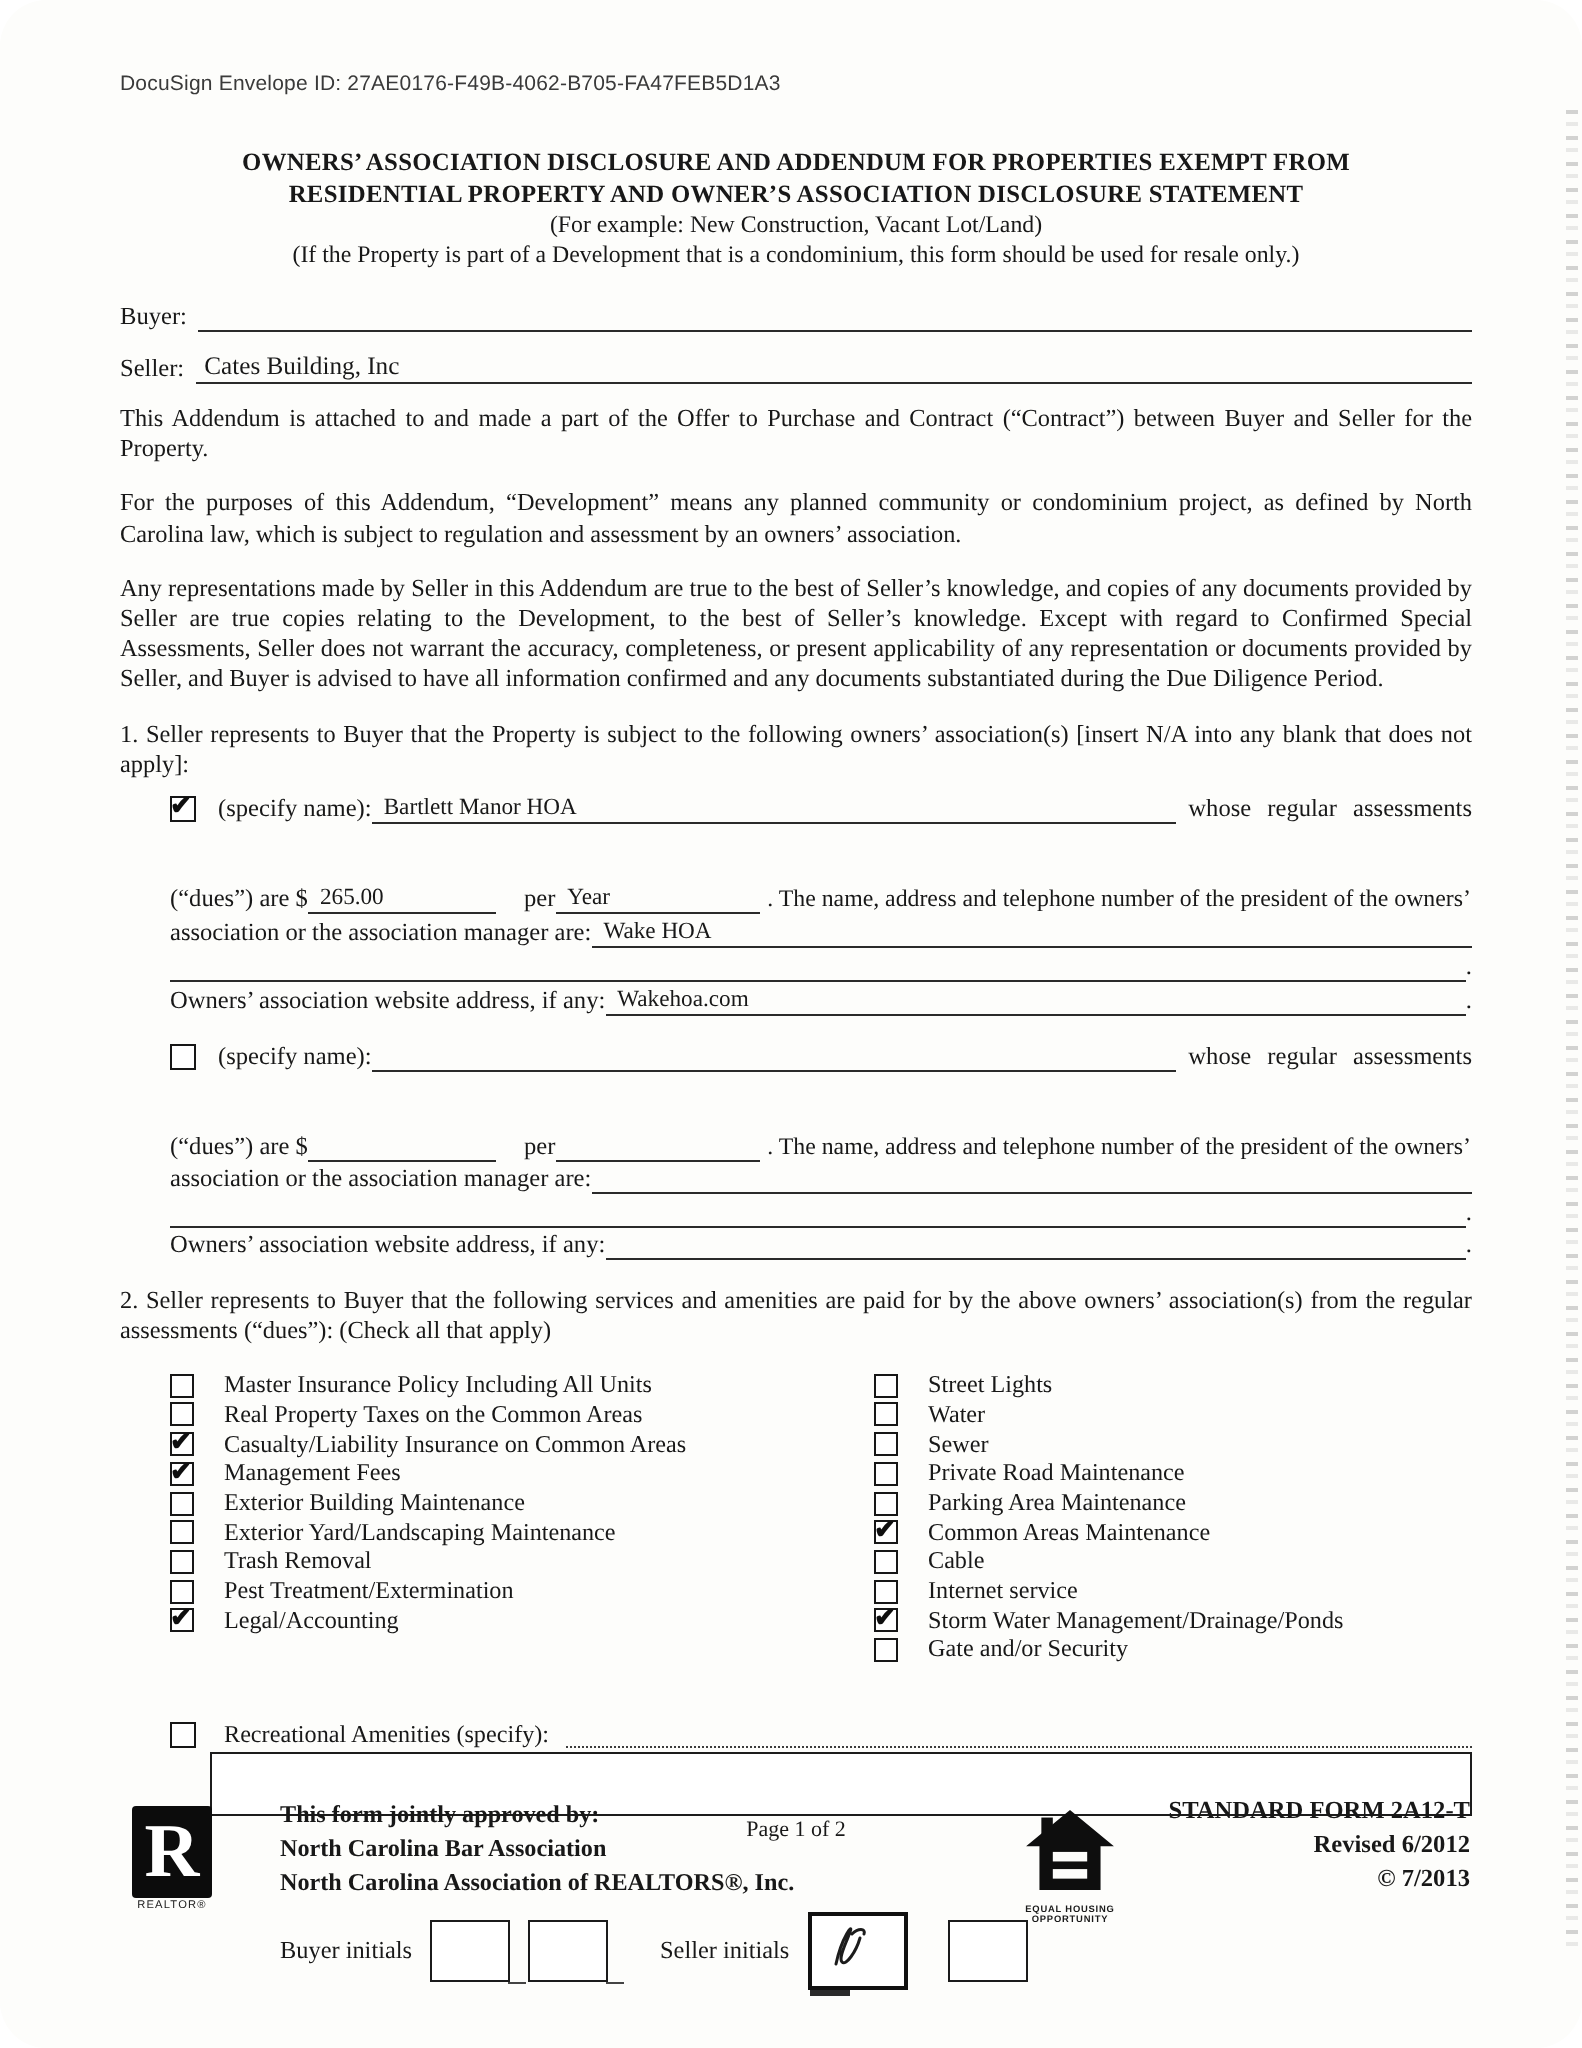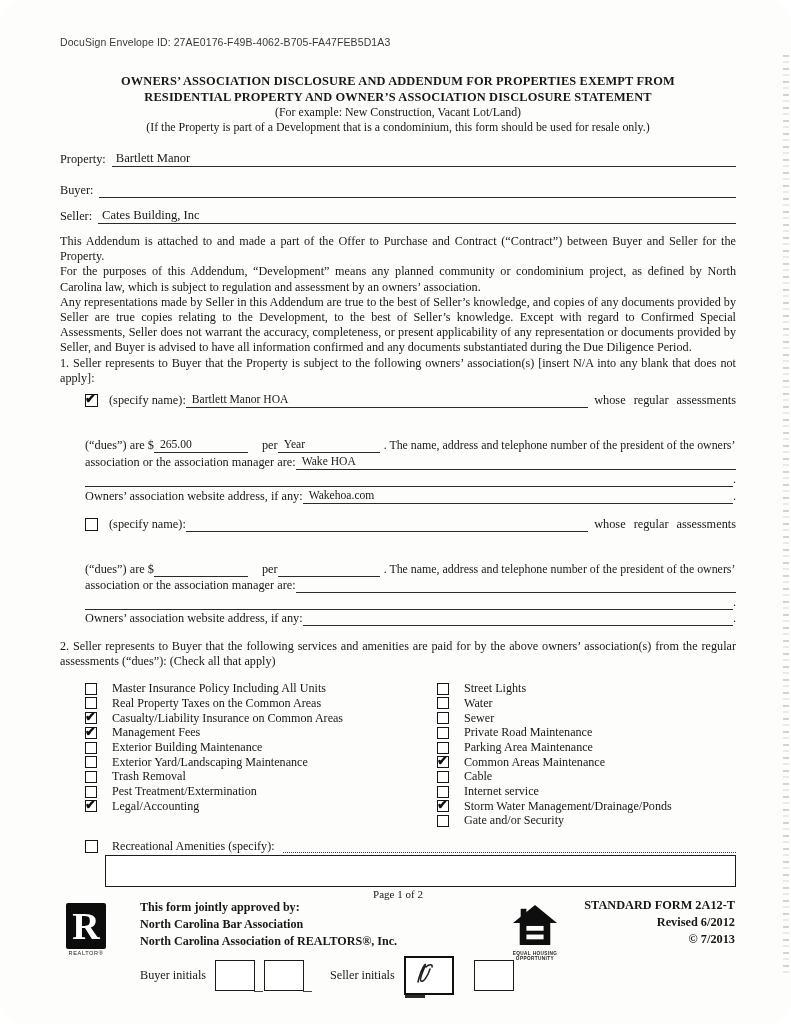--- a/index.html
+++ b/index.html
@@ -29,21 +29,21 @@
   .ws{word-spacing:5px;margin-left:6px;}
   .fixed90{width:88px;}
   .fixed92{width:96px;}
   .tail{font-size:11.9px;margin-left:4px;margin-top:28px;}
   .website-row{margin-top:13px;}
   .svc-wrap{display:flex;margin-top:12px;margin-left:25px;}
   .svc-col-left{width:352px;}
   .svc-row{display:flex;align-items:center;height:14.7px;}
   .svc-row .cb{width:10px;height:10px;border-width:1.5px;margin-right:15px;}
   .svc-label{font-size:12.1px;white-space:nowrap;}
-  .rec-row{margin-top:11px;margin-left:25px;align-items:center;}
+  .rec-row{margin-top:28px;margin-left:25px;align-items:center;}
   .rec-row .cb{margin-right:14px;}
   .rec-row .dotline{flex:1;border-bottom:1.3px dotted #3c3c3c;height:12px;margin-left:8px;}
   .rec-box{margin-left:45px;margin-top:1px;height:30px;border:1.6px solid #1c1c1c;background:#fff;}
   .pagenum{text-align:center;font-size:11px;margin-top:1px;}
   .footer{position:absolute;left:0;top:896px;width:791px;height:128px;}
   .rlogo{position:absolute;left:64px;top:7px;width:44px;text-align:center;}
   .rlogo-box{width:40px;height:46px;background:#0c0c0c;color:#fff;display:flex;align-items:center;justify-content:center;
              font-weight:bold;font-size:38px;border-radius:2px;margin:0 auto;}
   .rlogo-cap{font-size:5.6px;letter-spacing:.6px;margin-top:1px;font-family:"Liberation Sans",sans-serif;color:#222;}
   .approve{position:absolute;left:140px;top:3px;font-weight:bold;font-size:12.1px;line-height:17px;}
@@ -51,43 +51,39 @@
   .ibox{width:38px;height:29px;border:1.5px solid #1b1b1b;margin-left:9px;position:relative;background:#fff;}
   .ibox.u::after{content:"";position:absolute;right:-9px;bottom:-2px;width:9px;border-bottom:1.2px solid #444;}
   .sigbox{width:46px;height:35px;border:2.2px solid #101010;margin-left:9px;position:relative;background:#fff;}
   .sigbox::after{content:"";position:absolute;left:-1px;bottom:-5px;width:20px;height:3px;background:#2a2a2a;}
   .seller-lbl{margin-left:26px;}
   .box2{margin-left:20px;}
   .eh{position:absolute;left:502px;top:8px;width:66px;text-align:center;}
   .eh-cap{font-size:4.7px;line-height:5.4px;font-weight:bold;letter-spacing:.4px;
           font-family:"Liberation Sans",sans-serif;color:#1a1a1a;margin-top:1px;}
   .std{position:absolute;right:56px;top:1px;text-align:right;font-weight:bold;font-size:12.3px;line-height:16.8px;}
-  .mt10{margin-top:10px;}.mt12{margin-top:0;}.mt13{margin-top:13px;}.mt6{margin-top:6px;}
+  .mt10{margin-top:10px;}.mt12{margin-top:12px;}.mt13{margin-top:13px;}.mt6{margin-top:6px;}
   .blank-end{margin-top:5px;}
 </style>
 </head>
 <body>
 
 <div class="page">
   <div class="scan-noise"></div>
 
   <div class="content">
     <div class="docusign">DocuSign Envelope ID: 27AE0176-F49B-4062-B705-FA47FEB5D1A3</div>
 
     <div class="title">
       <div class="t-bold">OWNERS’ ASSOCIATION DISCLOSURE AND ADDENDUM FOR PROPERTIES EXEMPT FROM</div>
       <div class="t-bold">RESIDENTIAL PROPERTY AND OWNER’S ASSOCIATION DISCLOSURE STATEMENT</div>
       <div class="t-sub">(For example: New Construction, Vacant Lot/Land)</div>
       <div class="t-sub">(If the Property is part of a Development that is a condominium, this form should be used for resale only.)</div>
     </div>
 
-    <div class="row parties-row">
-      <span class="lbl">Property:</span>
-      <span class="ul grow" style="font-size:12.6px;padding-left:4px;">Bartlett Manor</span>
-    </div>
     <div class="row parties-row">
       <span class="lbl">Buyer:</span>
       <span class="ul grow"></span>
     </div>
     <div class="row parties-row" style="margin-top:10px;">
       <span class="lbl">Seller:</span>
       <span class="ul grow" style="font-size:12.6px;padding-left:4px;">Cates Building, Inc</span>
     </div>
 
     <p class="para mt10">This Addendum is attached to and made a part of the Offer to Purchase and Contract (“Contract”) between Buyer and Seller for the Property.</p>

